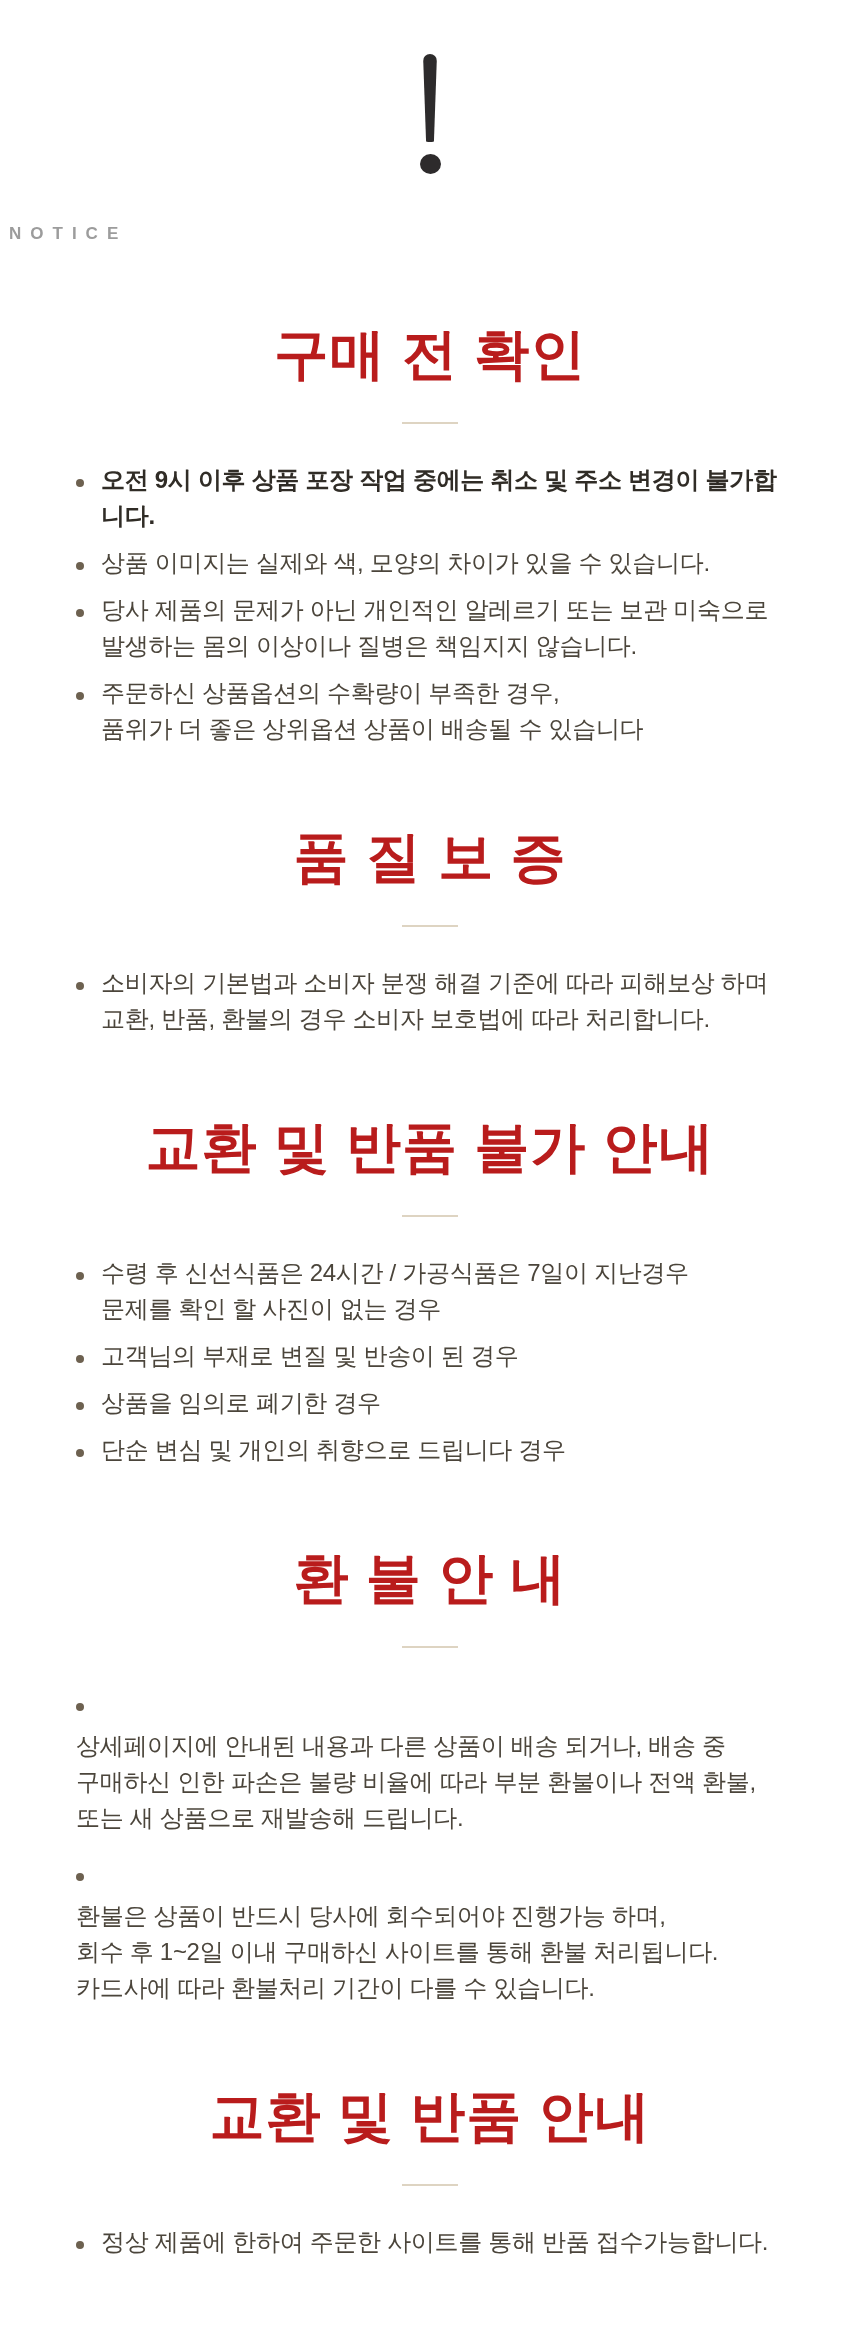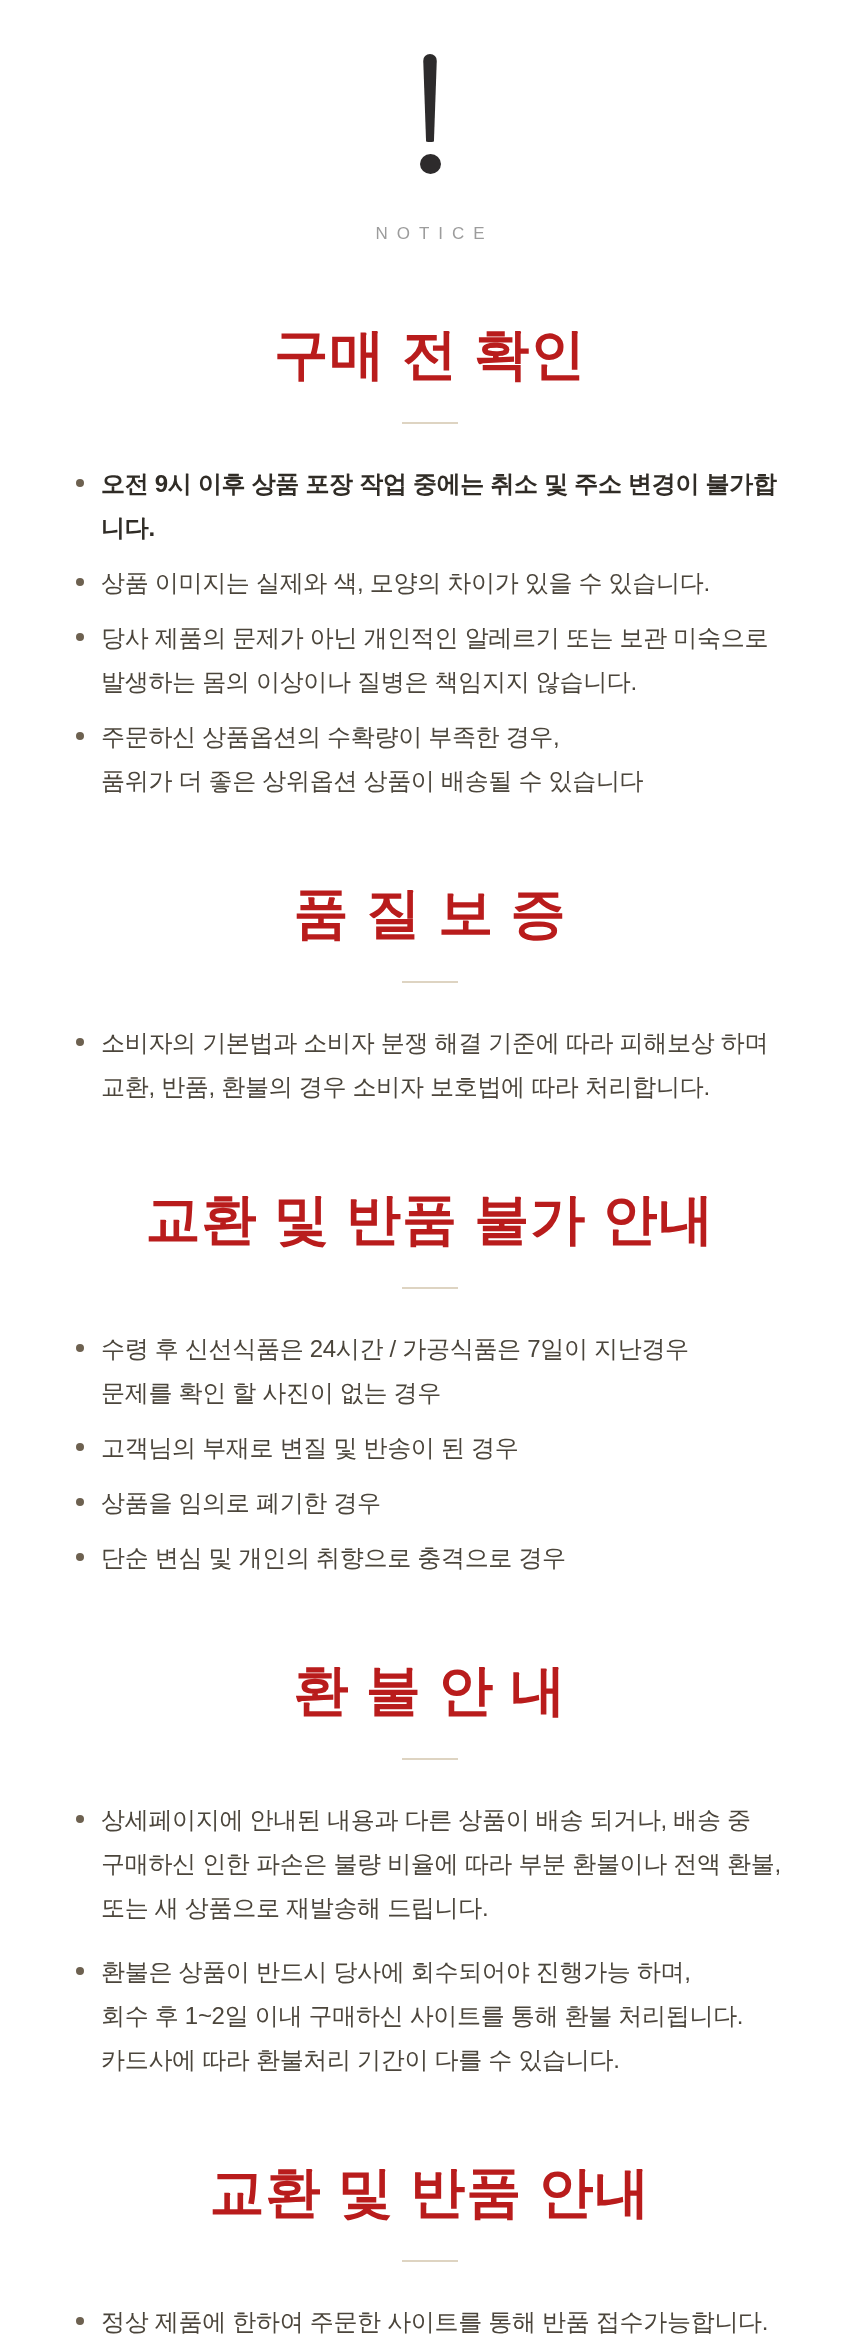--- a/index.html
+++ b/index.html
@@ -5,31 +5,31 @@
   html,body{margin:0;padding:0;background:#ffffff;}
   body{width:860px;font-family:"Liberation Sans","DejaVu Sans",sans-serif;}
   .page{width:860px;min-height:2344px;box-sizing:border-box;padding-top:54px;background:#ffffff;}
 
   
   .icon-wrap{width:860px;text-align:center;}
   .excl-bar{width:14px;height:88px;background:#2d2b2c;border-radius:7px 7px 5px 5px;margin:0 auto;
             clip-path:polygon(0 0,100% 0,78% 100%,22% 100%);}
   .excl-dot{width:21px;height:20px;border-radius:50%;background:#2d2b2c;margin:12px auto 0;}
 
-  .notice-label{margin-top:50px;text-align:center;font-size:17px;letter-spacing:9px;padding-left:9px;
-                color:#9c9c9c;font-weight:400;}
+  .notice-label{margin-top:50px;text-align:left;font-size:17px;letter-spacing:9px;padding-left:9px;
+                color:#9c9c9c;font-weight:700;}
 
   .sec-title{margin:74px 0 0;text-align:center;font-size:55px;font-weight:700;color:#b91c1c;letter-spacing:1px;}
   .divider{width:56px;height:2px;background:#ded4c2;margin:30px auto 0;}
 
   .blist{width:708px;margin:38px auto 0;padding:0;list-style:none;}
   .blist li{display:flex;gap:17px;margin-bottom:11px;}
-  .blist.loose li{margin-bottom:20px;}
+  .blist.loose li{margin-bottom:20px;flex-direction:column;}
   .dot{flex:0 0 auto;width:8px;height:8px;border-radius:50%;background:#6d6150;margin-top:17px;}
-  .txt{font-size:24px;line-height:44px;color:#4b453b;letter-spacing:-0.3px;}
+  .txt{font-size:24px;line-height:36px;color:#4b453b;letter-spacing:-0.3px;}
   .txt .line{display:block;}
   .strong{font-weight:700;color:#302c26;}
 </style>
 </head>
 <body>
 
 <div class="page">
 
   <div class="icon-wrap">
     <div class="excl-bar"></div>
@@ -104,21 +104,21 @@
       </li>
       <li>
         <span class="dot"></span>
         <div class="txt">
             <span class="line">상품을 임의로 폐기한 경우</span>
           </div>
       </li>
       <li>
         <span class="dot"></span>
         <div class="txt">
-            <span class="line">단순 변심 및 개인의 취향으로 충격으로 경우</span>
+            <span class="line">단순 변심 및 개인의 취향으로 드립니다 경우</span>
           </div>
       </li>
     </ul>
   </section>
 
   <section>
     <h2 class="sec-title">환 불 안 내</h2>
     <div class="divider"></div>
     <ul class="blist loose">
       <li>

